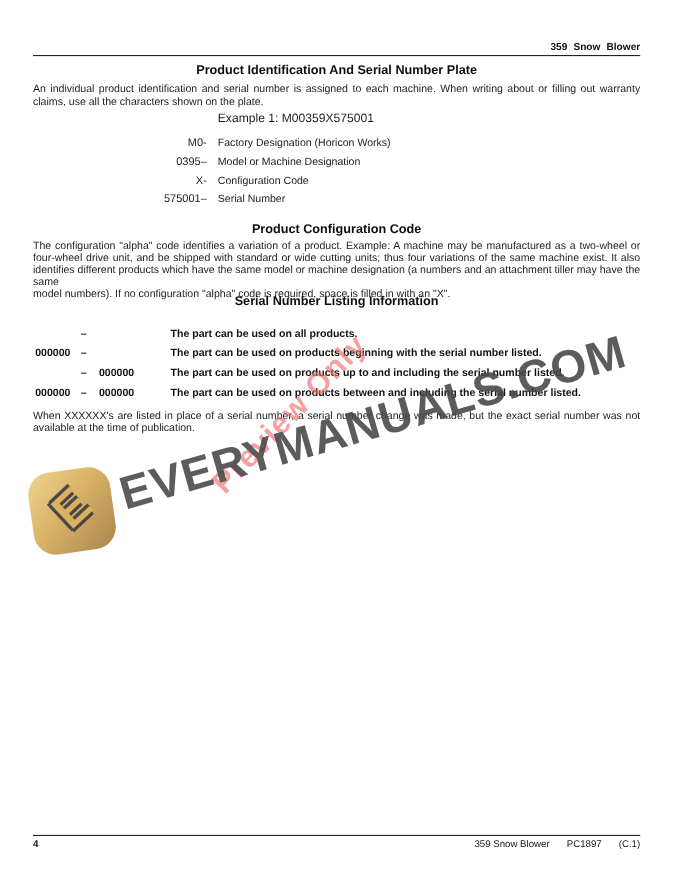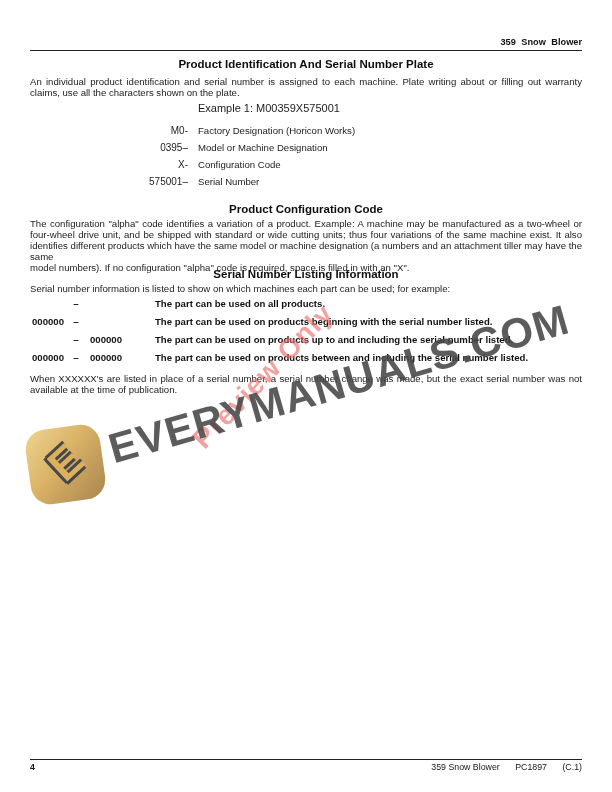--- a/index.html
+++ b/index.html
@@ -99,21 +99,21 @@
 </head>
 <body>
 
 <div class="page">
 
   <div class="header-title">359 Snow Blower</div>
   <div class="header-rule"></div>
 
   <div class="h-center" style="top:58px;">Product Identification And Serial Number Plate</div>
   <div class="block body-text" style="top:76px;">
-    <div class="jl">An individual product identification and serial number is assigned to each machine.  Plate writing about or filling out warranty</div>
+    <div class="jl">An individual product identification and serial number is assigned to each machine.  When writing about or filling out warranty</div>
     <div>claims, use all the characters shown on the plate.</div>
   </div>
   <div class="example-line">Example 1: M00359X575001</div>
 
   <div class="code-list">
     <div class="code-row">
       <span class="code-val">M0-</span>
         <span></span>
       <span class="code-desc">Factory Designation (Horicon Works)</span>
     </div>
@@ -136,21 +136,20 @@
 
   <div class="h-center" style="top:203px;text-align:center;">Product Configuration Code</div>
   <div class="block body-text" style="top:218px;">
     <div class="jl">The configuration "alpha" code identifies a variation of a product.  Example: A machine may be manufactured as a two-wheel or</div>
     <div class="jl">four-wheel drive unit, and be shipped with standard or wide cutting units; thus four variations of the same machine exist.  It also</div>
     <div class="jl">identifies different products which have the same model or machine designation (a numbers and an attachment tiller may have the same</div>
     <div>model numbers).  If no configuration "alpha" code is required, space is filled in with an "X".</div>
   </div>
 
   <div class="h-center" style="top:268px;">Serial Number Listing Information</div>
-  <div class="block body-text" style="top:283px;">Serial number information is listed to show on which machines each part can be used; for example:</div>
 
   <div class="serial-table">
     <div class="serial-row">
       <span class="sr-from"></span>
       <span class="sr-dash">–</span>
       <span class="sr-to"></span>
       <span class="sr-desc">The part can be used on all products.</span>
     </div>
     <div class="serial-row">
       <span class="sr-from">000000</span>

